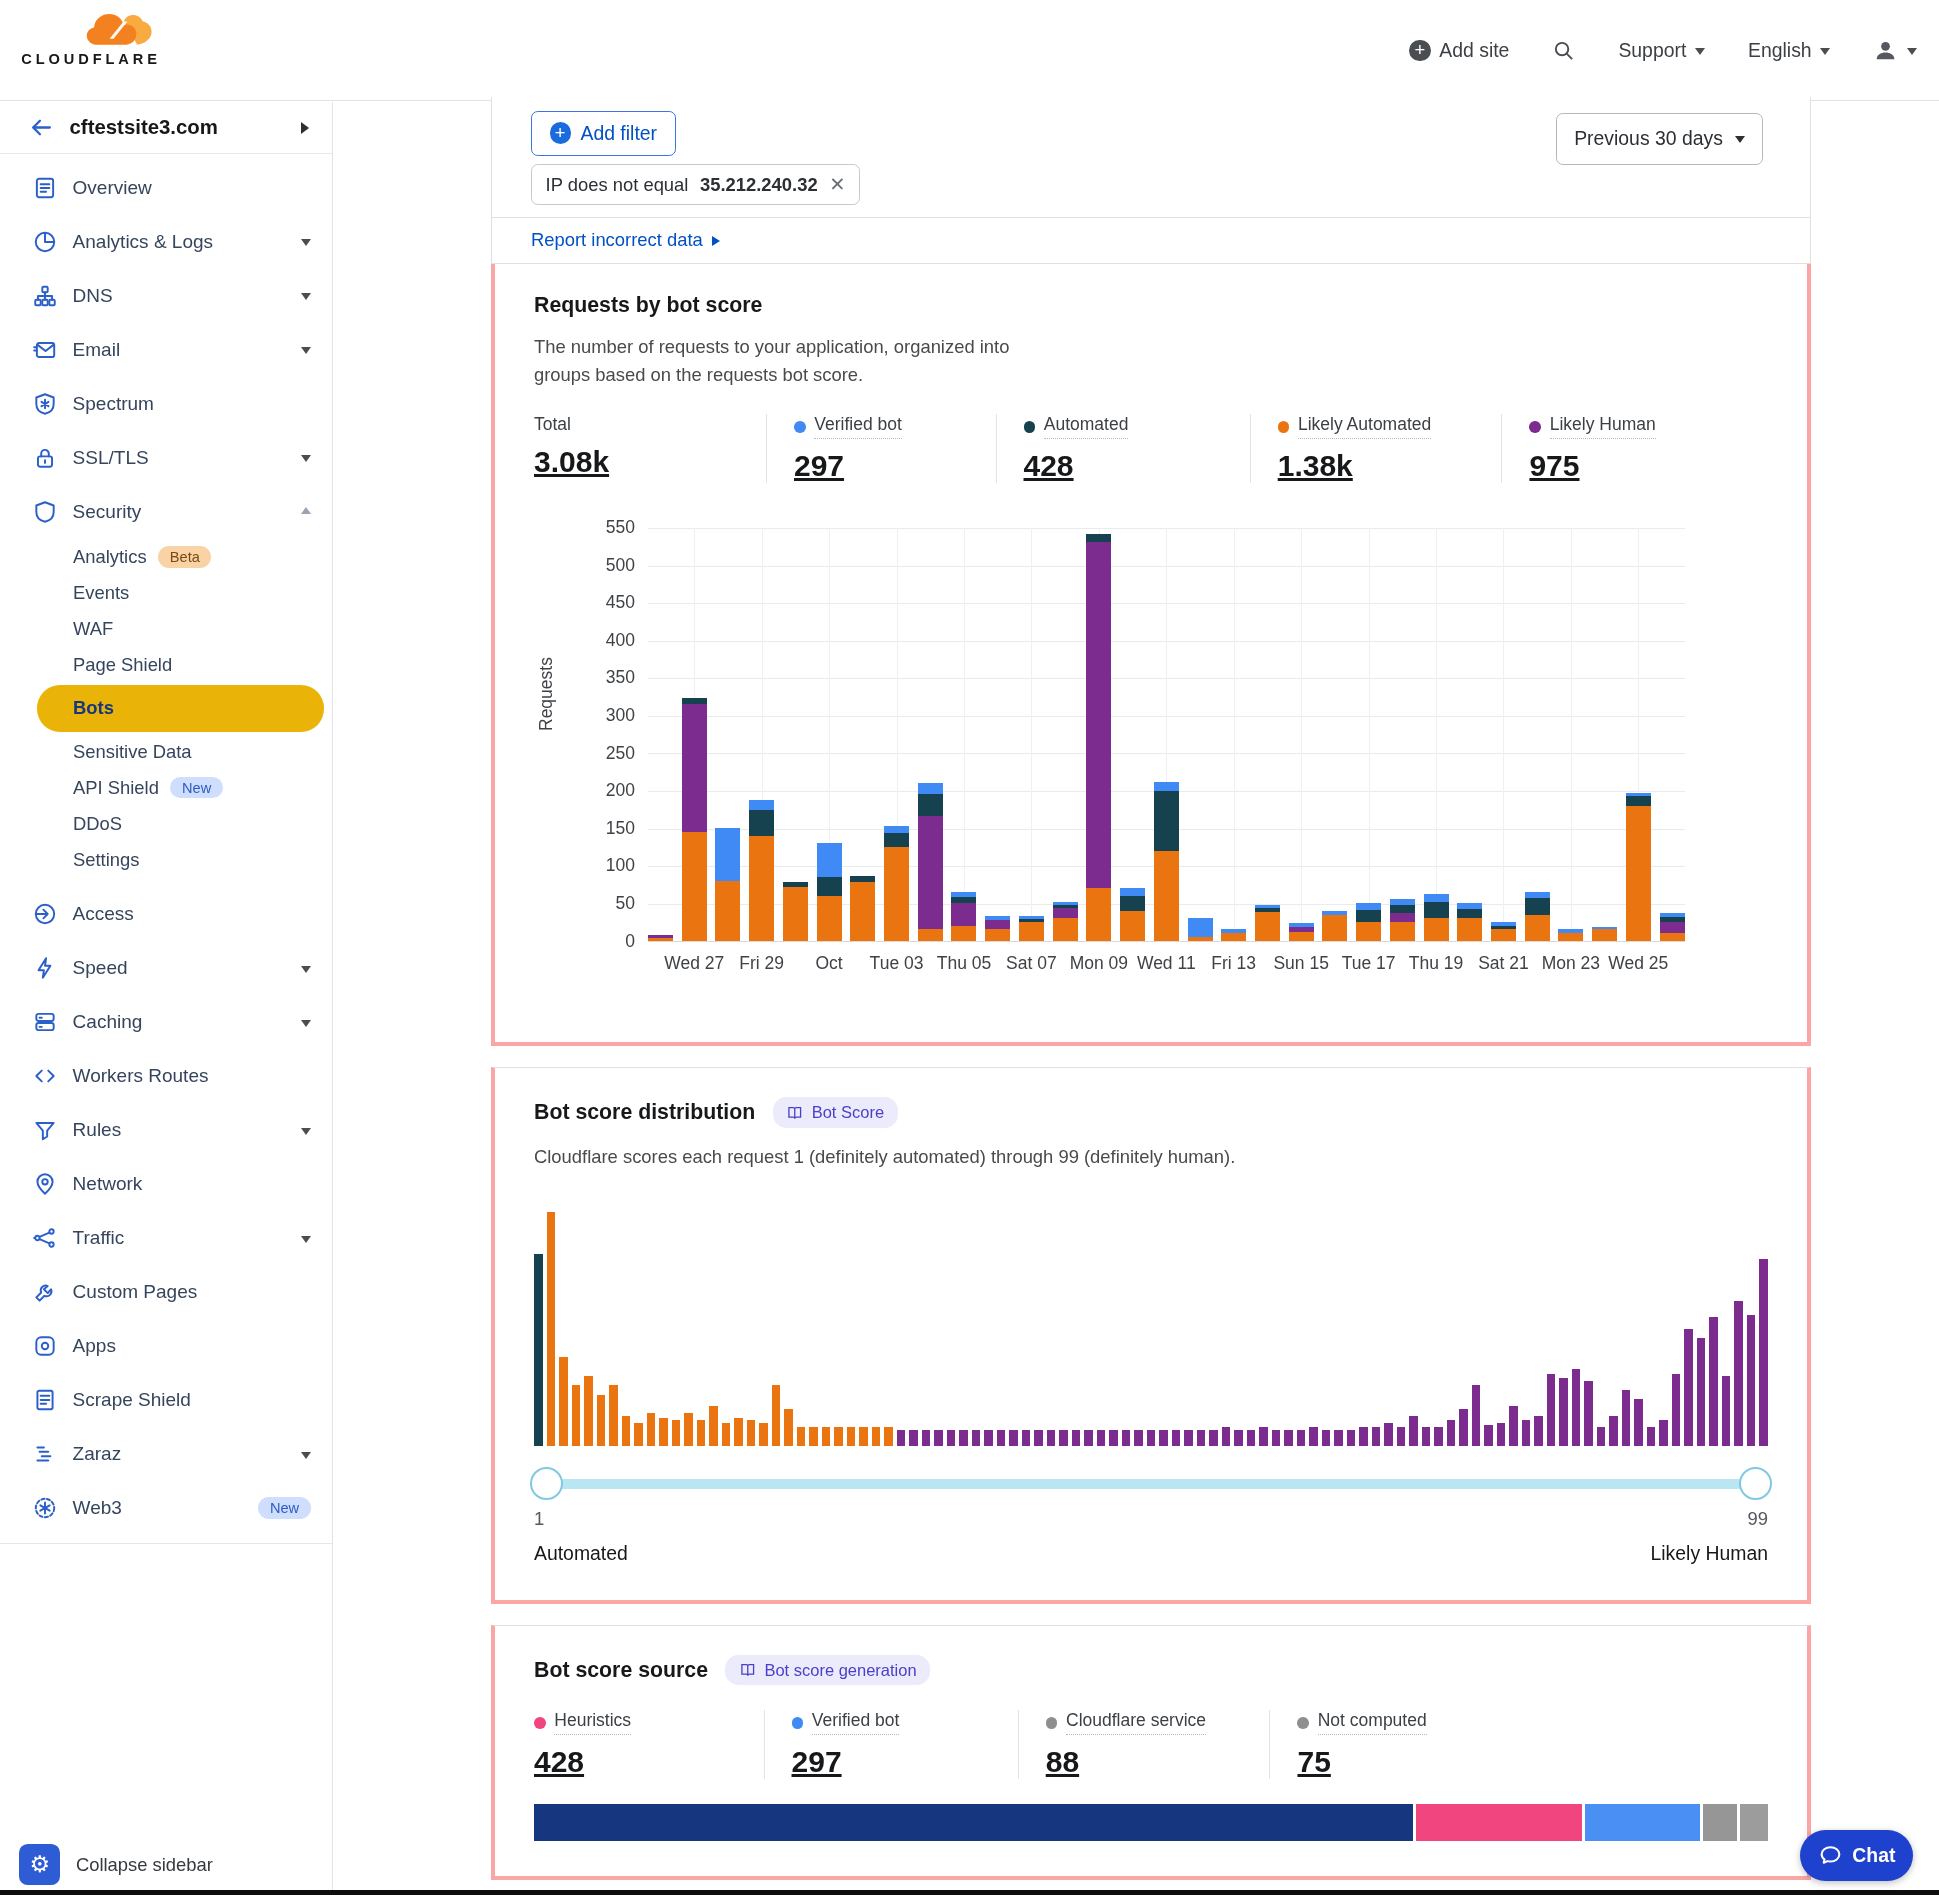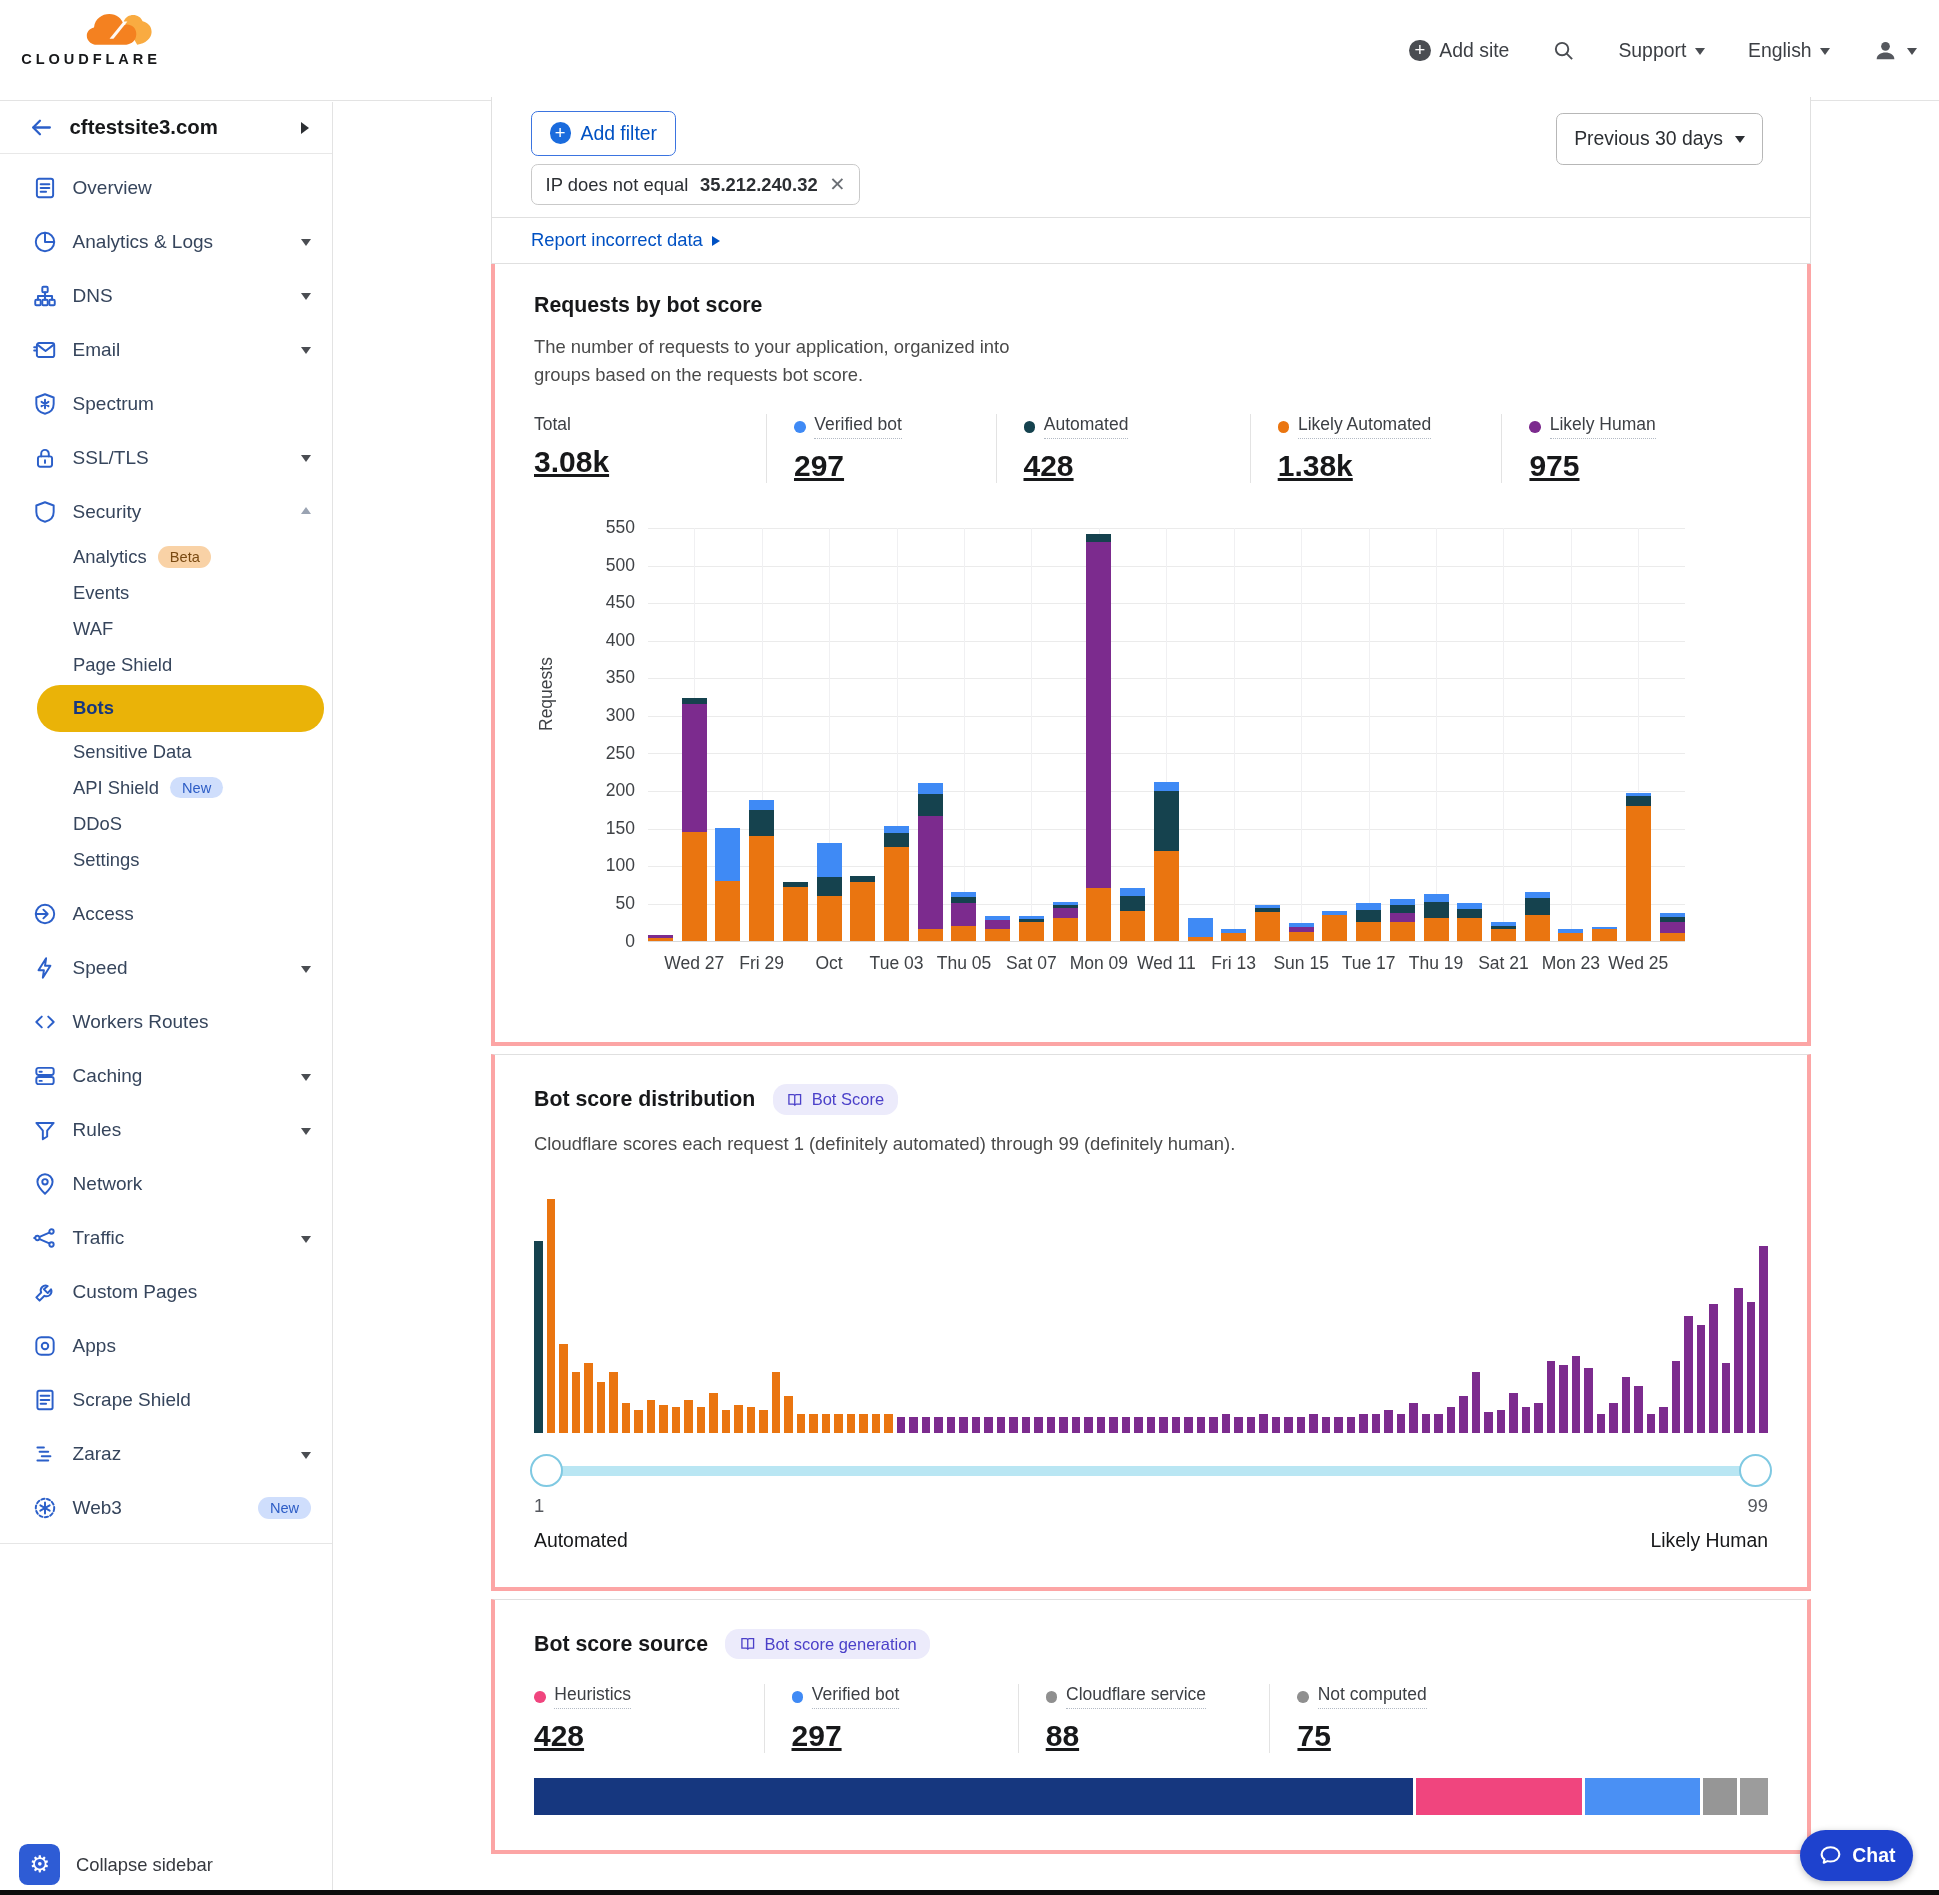--- a/index.html
+++ b/index.html
@@ -44,21 +44,21 @@
   .btn-addfilter { display:inline-flex; align-items:center; gap:9.7px; border:1px solid #3b74e0; color:#0051c3; background:#fff; border-radius:6.8px; height:45px; padding:0 17.5px; font-size:19.4px; cursor:pointer; }
   .plus-circle { width:21.3px; height:21.3px; border-radius:50%; background:#1a6bdd; color:#fff; display:flex; align-items:center; justify-content:center; font-size:18.4px; line-height:1; }
   .chip { margin-top:8.7px; display:inline-flex; align-items:center; gap:11.6px; border:1px solid #c9c9c9; border-radius:6.8px; height:41px; padding:0 13.6px; font-size:18.4px; color:#2c2f33; }
   .chip b { font-weight:bold; }
   .chip .x { color:#6b6f75; font-size:19.4px; cursor:pointer; }
   .btn-range { position:absolute; right:47px; top:15.5px; display:inline-flex; align-items:center; gap:11.6px; border:1px solid #b7b7b7; border-radius:6.8px; height:52px; padding:0 17.5px; font-size:19.4px; color:#2c2f33; background:#fff; cursor:pointer; }
   .report-row { border-top:none; height:46px; display:flex; align-items:center; padding:0 39px; }
   .report-link { color:#0051c3; font-size:18.4px; display:inline-flex; align-items:center; gap:9.7px; cursor:pointer; }
   .report-link .tri { width:0; height:0; border:5.8px solid transparent; border-left:8.7px solid #0051c3; margin-top:1px; }
 
-  .card { border:4px solid #fca5a5; background:#fff; margin-top:8px; padding:29px 39px 35px 39px; border-top:1px solid #e0e0e0; }
+  .card { border:4px solid #fca5a5; background:#fff; margin-top:21px; padding:29px 39px 35px 39px; border-top:1px solid #e0e0e0; }
   .card-title-row { display:flex; align-items:center; gap:17.5px; }
   .card-title { font-size:21.3px; font-weight:bold; color:#17181a; }
   .pill-badge { display:inline-flex; align-items:center; gap:7.8px; background:#ecebfb; color:#4b40c9; border-radius:13.6px; font-size:16.5px; padding:5.8px 13.6px; cursor:pointer; }
   .pill-badge svg { width:17.5px; height:17.5px; }
   .card-desc { margin-top:15.5px; font-size:18.4px; line-height:28px; color:#4a4a4a; }
 
   .stats-row { display:flex; margin-top:25px; }
   .stat { padding-right:19.4px; }
   .stat + .stat { border-left:1px solid #e3e3e3; padding-left:27px; }
   .stat-label { display:flex; align-items:center; gap:8.7px; font-size:17.5px; color:#3c3f44; }
@@ -271,35 +271,35 @@
             <svg viewBox="0 0 24 24" fill="none" stroke="currentColor" stroke-width="1.8" stroke-linecap="round" stroke-linejoin="round">
               <path d="M13 3 6 14h5l-1 7 7-11h-5z"></path>
             </svg>
           </span>
           <span class="nav-label">Speed</span>
           <span class="tri-down"></span>
         </div>
         <div class="nav-item">
           <span class="icon">
             <svg viewBox="0 0 24 24" fill="none" stroke="currentColor" stroke-width="1.8" stroke-linecap="round" stroke-linejoin="round">
-              <path d="M9 7l-5 5 5 5M15 7l5 5-5 5"></path>
-            </svg>
-          </span>
-          <span class="nav-label">Workers Routes</span>
-        </div>
-        <div class="nav-item">
-          <span class="icon">
-            <svg viewBox="0 0 24 24" fill="none" stroke="currentColor" stroke-width="1.8" stroke-linecap="round" stroke-linejoin="round">
               <rect x="4" y="4.5" width="16" height="6.5" rx="2"></rect>
               <rect x="4" y="13" width="16" height="6.5" rx="2"></rect>
               <path d="M7 8h2M7 16.5h2"></path>
             </svg>
           </span>
           <span class="nav-label">Caching</span>
           <span class="tri-down"></span>
+        </div>
+        <div class="nav-item">
+          <span class="icon">
+            <svg viewBox="0 0 24 24" fill="none" stroke="currentColor" stroke-width="1.8" stroke-linecap="round" stroke-linejoin="round">
+              <path d="M9 7l-5 5 5 5M15 7l5 5-5 5"></path>
+            </svg>
+          </span>
+          <span class="nav-label">Workers Routes</span>
         </div>
         <div class="nav-item">
           <span class="icon">
             <svg viewBox="0 0 24 24" fill="none" stroke="currentColor" stroke-width="1.8" stroke-linecap="round" stroke-linejoin="round">
               <path d="M4 5.5h16l-6 7v5.5l-4 2.5v-8z"></path>
             </svg>
           </span>
           <span class="nav-label">Rules</span>
           <span class="tri-down"></span>
         </div>

